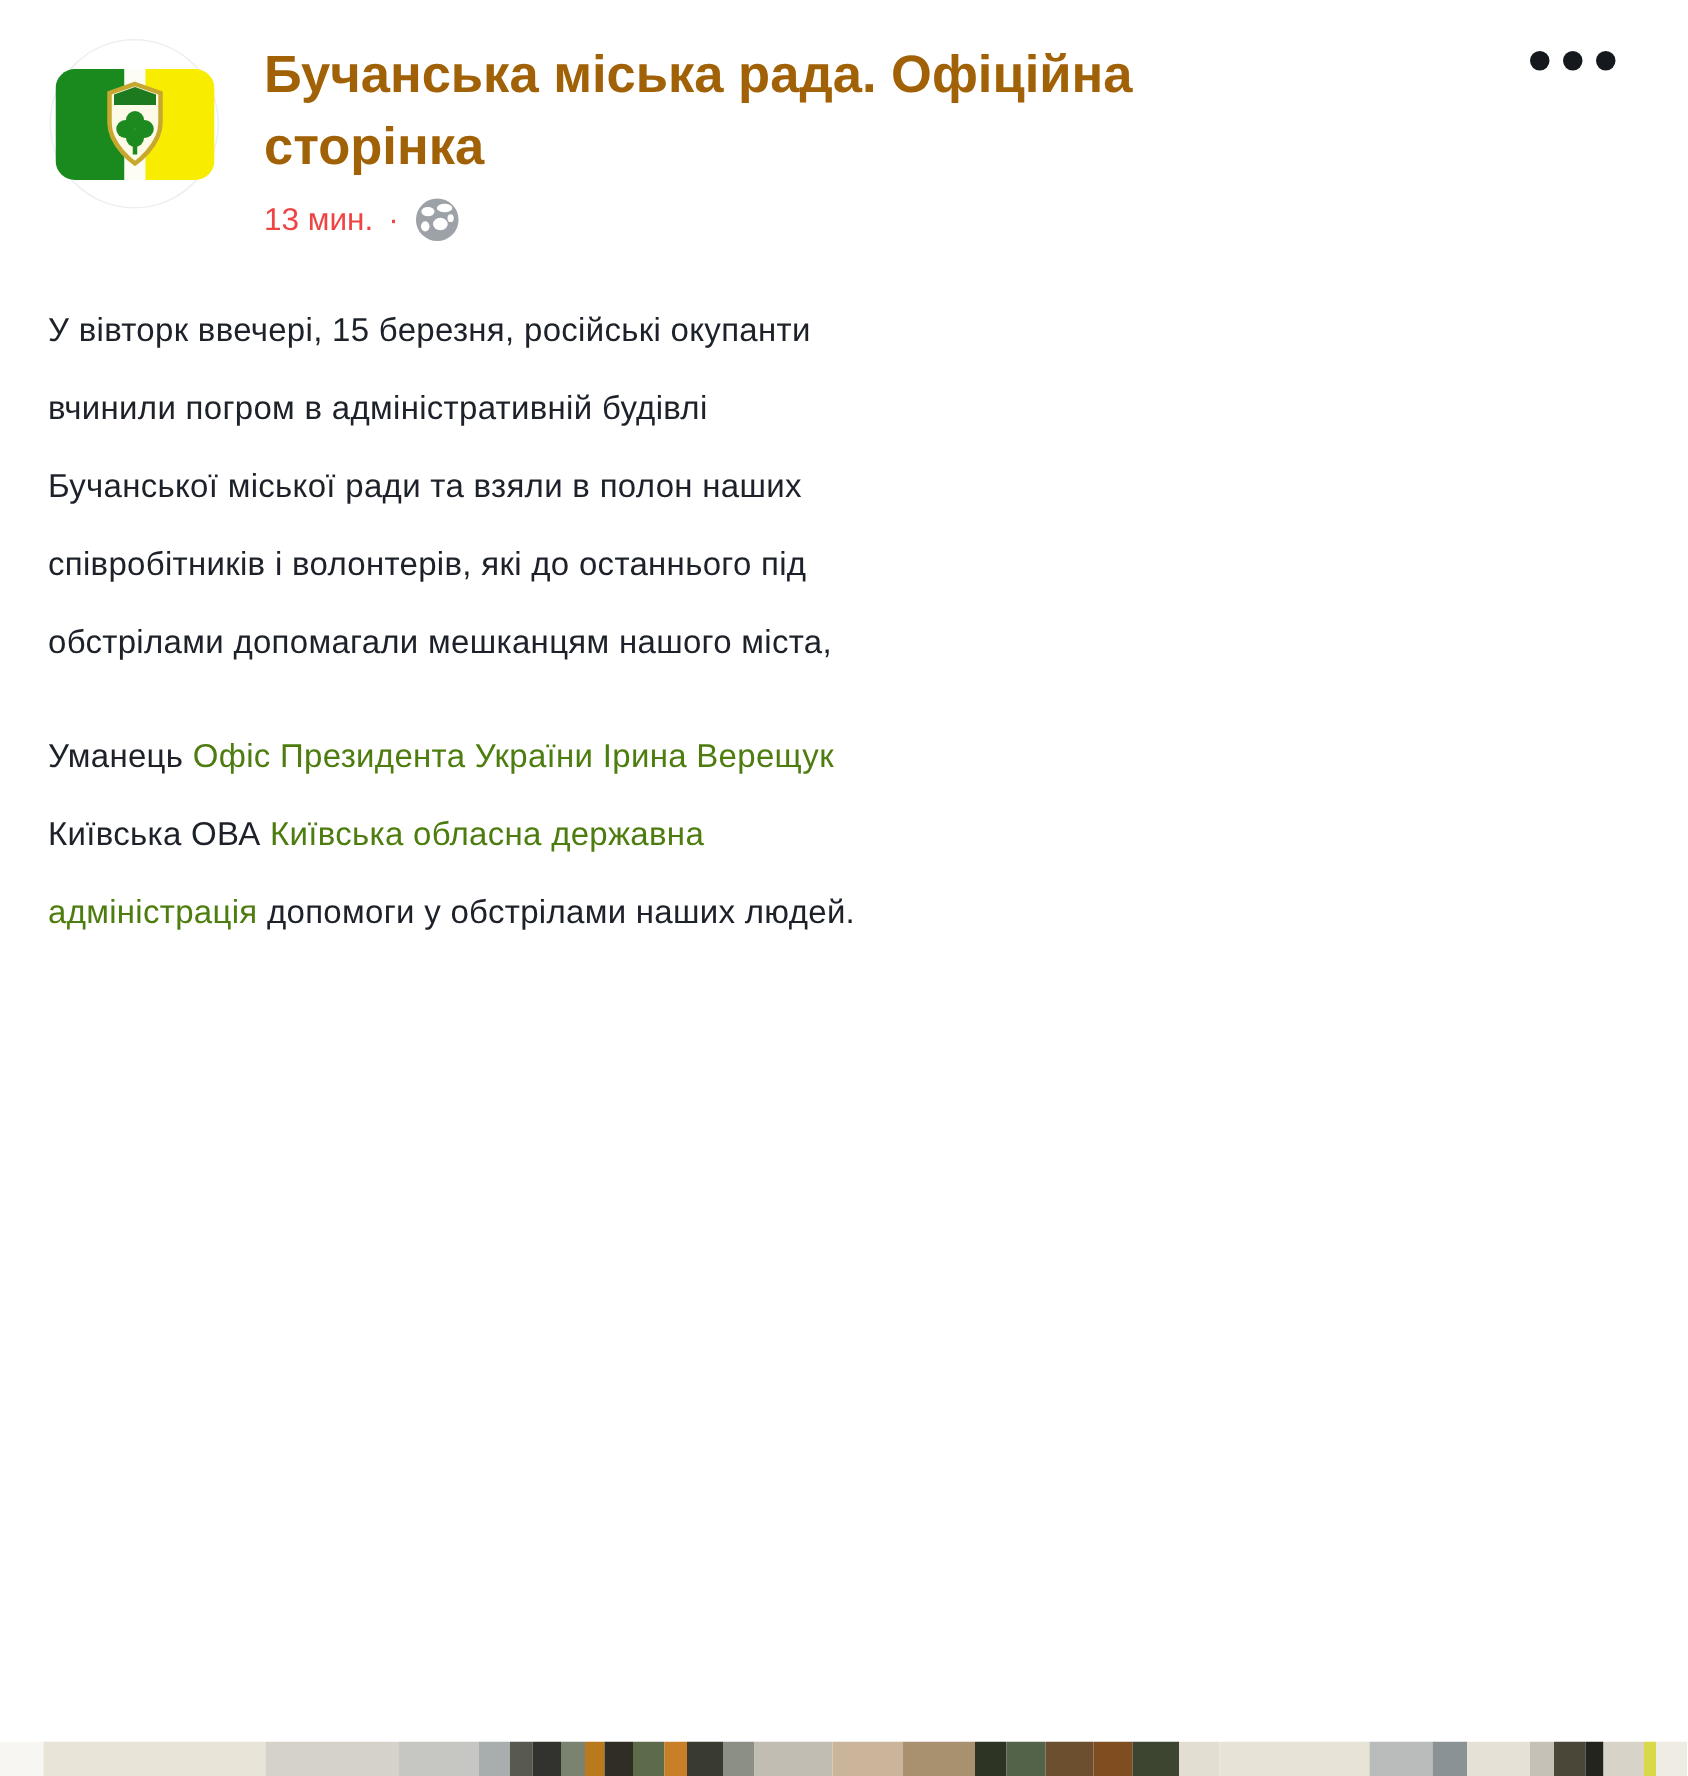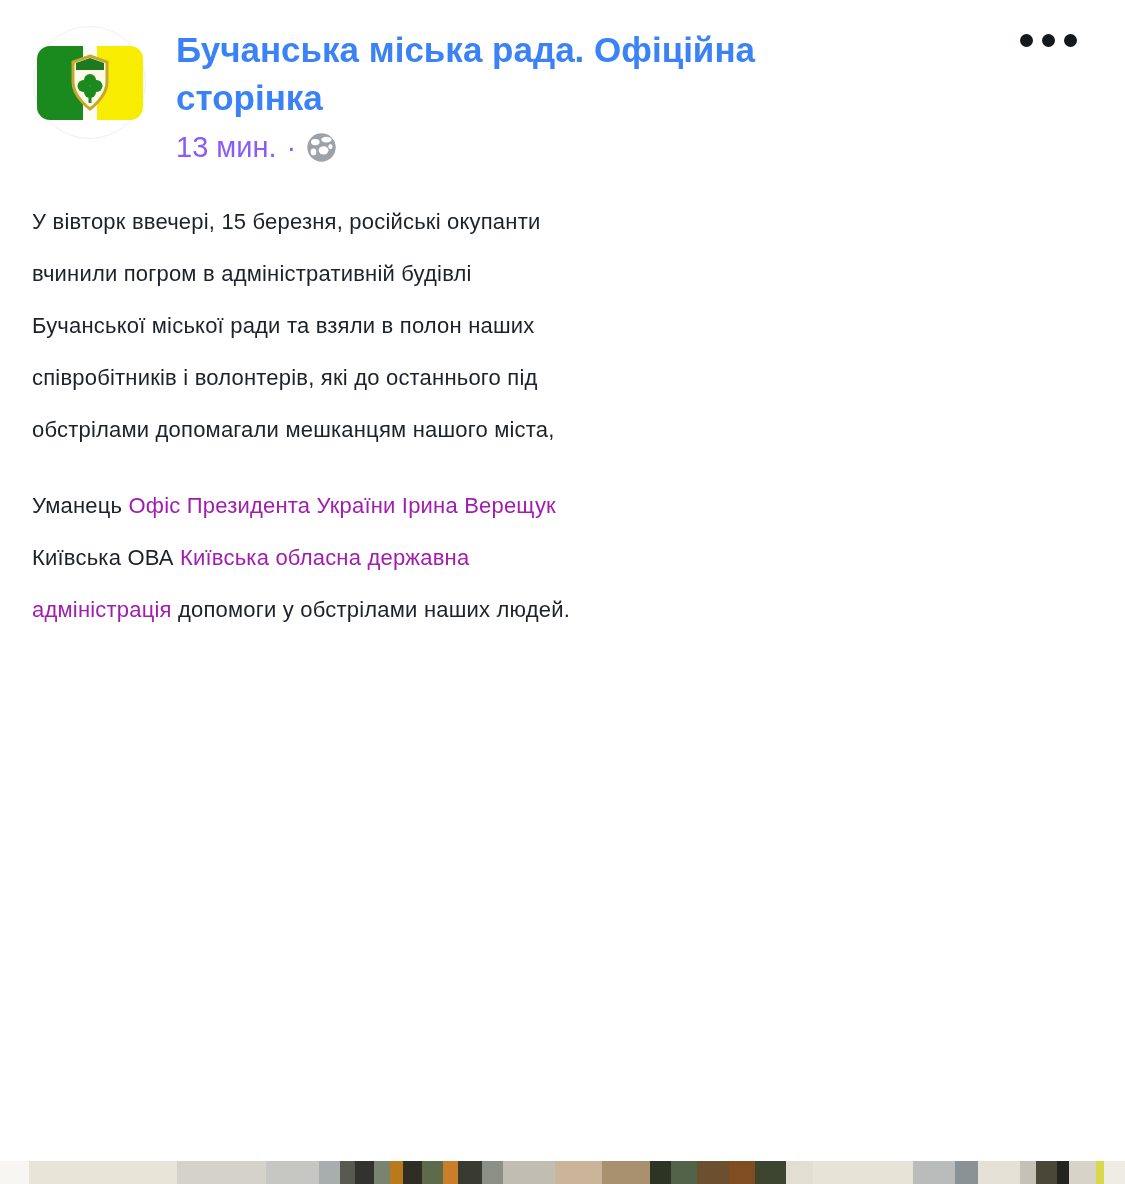--- a/index.html
+++ b/index.html
@@ -22,36 +22,36 @@
     position:relative; cursor:pointer;
   }
   .flag { width:106px; height:74px; border-radius:13px; overflow:hidden; display:flex; position:relative; }
   .flag .green  { width:46px; background:#1a8a1e; }
   .flag .white  { width:14px; background:#fdfdf6; }
   .flag .yellow { flex:1; background:#f8ec00; }
   .emblem { position:absolute; left:50%; top:50%; transform:translate(-50%,-50%); }
   .header-text { margin-left:30px; padding-top:0; flex:1; min-width:0; }
   .page-name {
     font-size:35px; line-height:48px; font-weight:700;
-    color:#3b82f6; white-space:pre-line; cursor:pointer;
+    color:#a16207; white-space:pre-line; cursor:pointer;
   }
-  .meta { margin-top:9px; display:flex; align-items:center; font-size:29px; color:#8b5cf6; }
+  .meta { margin-top:9px; display:flex; align-items:center; font-size:21px; color:#ef4444; }
   .meta .sep { margin:0 10px; }
   .more { position:absolute; right:42px; top:28px; display:flex; gap:9px; cursor:pointer; padding:6px; }
   .more i { width:13px; height:13px; border-radius:50%; background:#15181c; display:block; }
   
   .body { padding:0 32px; }
   .body p {
     font-size:22px; line-height:52px;
     white-space:pre-line;
     margin-top:24px;
     letter-spacing:0.2px;
   }
   .body p.first { margin-top:32px; }
-  .link { color:#a21caf; cursor:pointer; }
+  .link { color:#4d7c0f; cursor:pointer; }
   
   .photo-strip {
     position:absolute; left:0; right:0; bottom:0; height:23px;
     display:flex; overflow:hidden; cursor:pointer;
   }
   .photo-strip i { display:block; height:100%; }
 </style>
 </head>
 <body>
 

